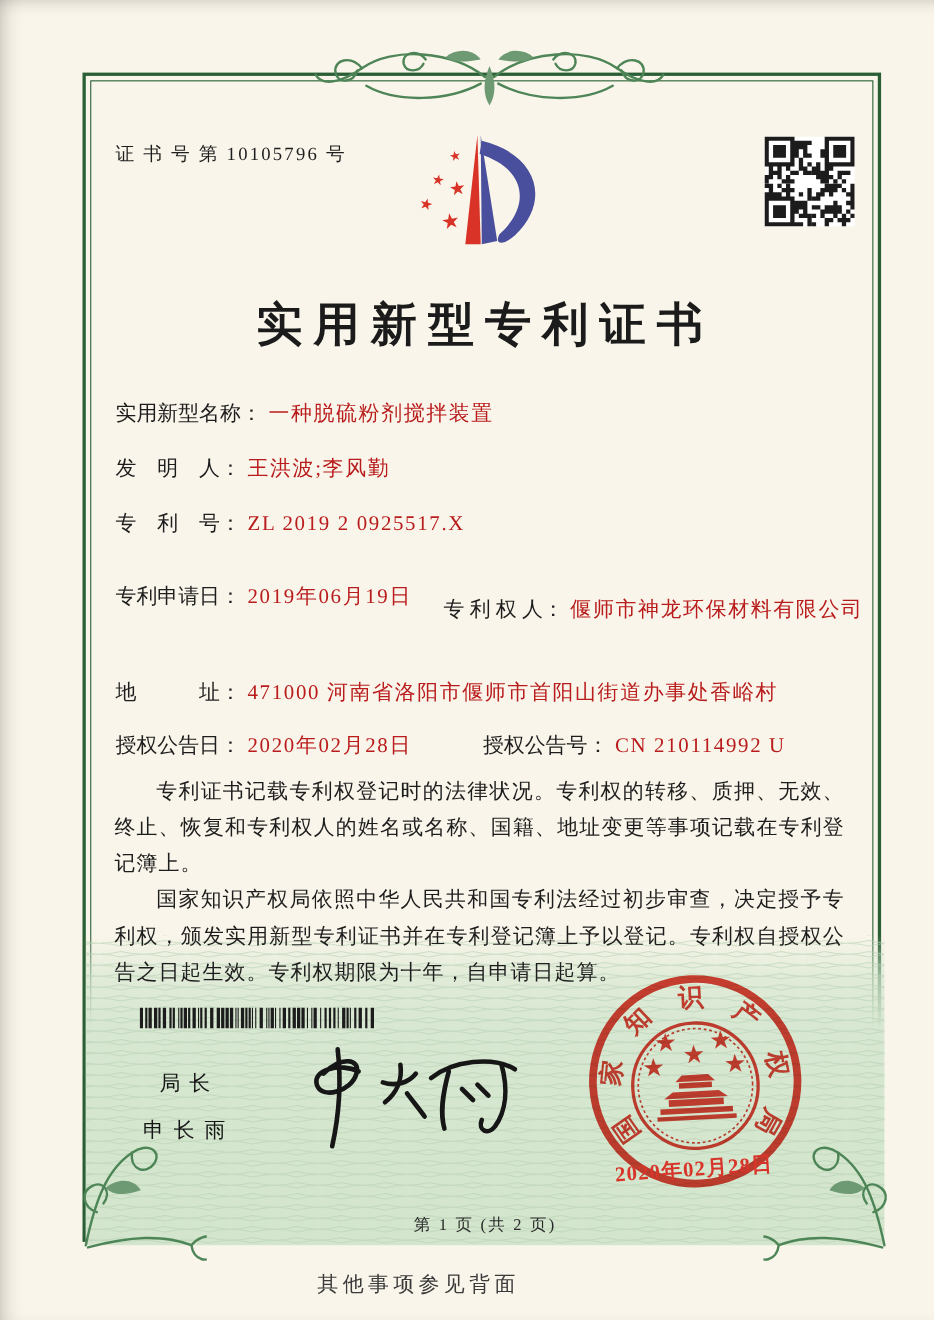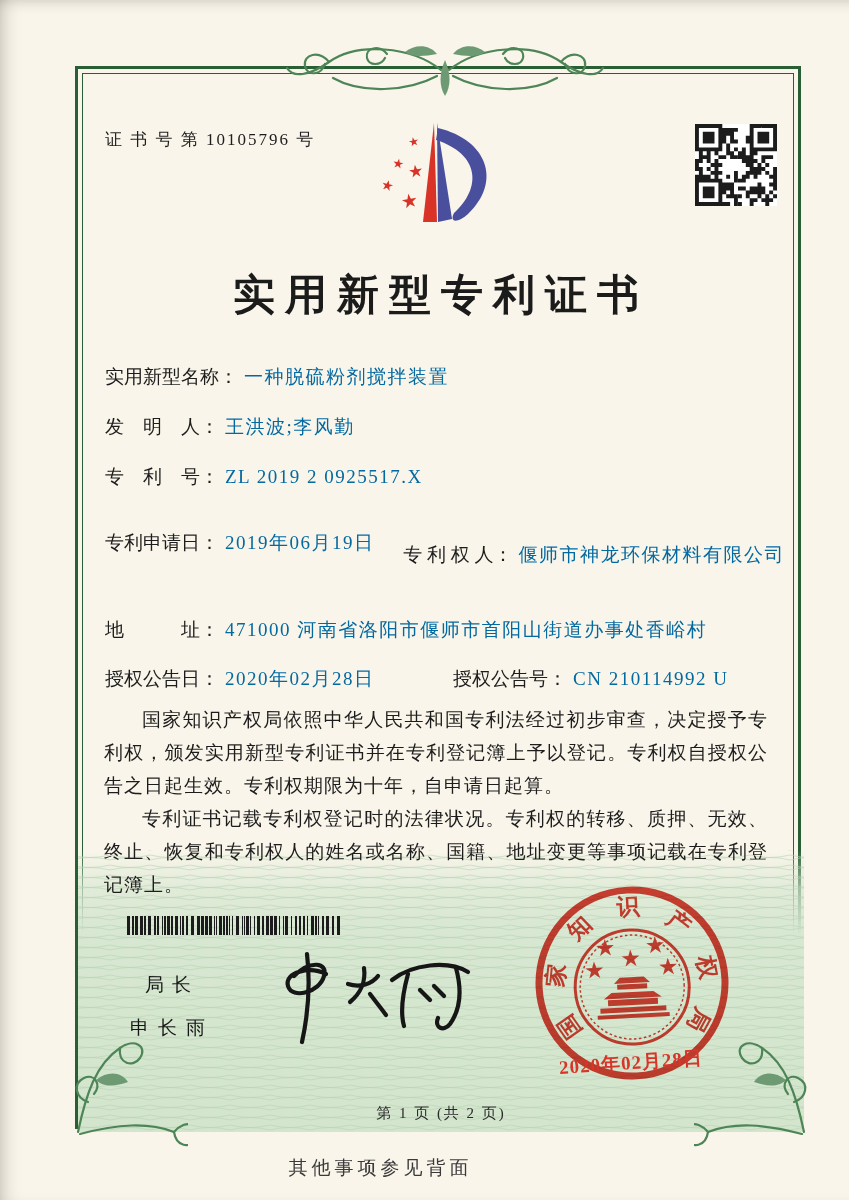--- a/index.html
+++ b/index.html
@@ -15,22 +15,22 @@
   .border-inner{position:absolute;left:4px;top:4px;right:4px;bottom:4px;
     border:1px solid #2a5f36;}
   .green-band{position:absolute;left:78px;top:850px;width:726px;height:282px;
     background:linear-gradient(180deg, rgba(214,231,208,0) 0%, rgba(214,231,208,.7) 14%, #d7e7d1 30%, #d3e5cd 100%);}
   .green-band svg{position:absolute;left:0;top:0;}
   .cert-no{position:absolute;left:105px;top:128px;font-size:17px;letter-spacing:2px;color:#1e1e1e;}
   .title{position:absolute;left:75px;top:250px;width:732px;text-align:center;
     font-size:42px;font-weight:600;letter-spacing:10px;color:#1b1b1b;margin-top:17px;}
   .field-row{position:absolute;left:105px;width:680px;font-size:19px;line-height:29px;white-space:nowrap;}
   .field-row .flabel{color:#1d1d1d;}
-  .field-row .fvalue{color:#0369a1;letter-spacing:1.5px;margin-left:6px;}
-  .second-pair{position:absolute;left:348px;top:0;text-align:center;}
+  .field-row .fvalue{color:#b91c1c;letter-spacing:1.5px;margin-left:6px;}
+  .second-pair{position:absolute;left:334px;top:0;text-align:center;}
   .paragraphs{position:absolute;left:104px;top:703px;width:664px;font-size:19px;
     line-height:33px;letter-spacing:1px;text-align:justify;color:#1d1d1d;}
   .paragraphs p{margin:0;text-indent:2em;}
   .barcode{position:absolute;left:127px;top:916px;}
   .issuer{position:absolute;left:130px;top:972px;font-size:19px;letter-spacing:8px;color:#161616;text-align:center;}
   .issuer .iname{margin-top:17px;letter-spacing:9px;}
   .signature{position:absolute;left:252px;top:946px;}
   .seal{position:absolute;left:528px;top:884px;mix-blend-mode:multiply;opacity:.95;}
   .seal text{fill:#df382c;font-size:23px;font-weight:700;text-anchor:middle;dominant-baseline:middle;
     font-family:"Liberation Serif","DejaVu Serif",serif;}
@@ -143,22 +143,22 @@
     <span class="flabel">地　　　址：</span><span class="fvalue">471000 河南省洛阳市偃师市首阳山街道办事处香峪村</span>
   </div>
   <div class="field-row" style="top:664px;">
     <span class="flabel">授权公告日：</span><span class="fvalue">2020年02月28日</span>
     <span class="second-pair">
       <span class="flabel">授权公告号：</span><span class="fvalue">CN 210114992 U</span>
     </span>
   </div>
 
   <div class="paragraphs">
+    <p>专利证书记载专利权登记时的法律状况。专利权的转移、质押、无效、终止、恢复和专利权人的姓名或名称、国籍、地址变更等事项记载在专利登记簿上。</p>
     <p>国家知识产权局依照中华人民共和国专利法经过初步审查，决定授予专利权，颁发实用新型专利证书并在专利登记簿上予以登记。专利权自授权公告之日起生效。专利权期限为十年，自申请日起算。</p>
-    <p>专利证书记载专利权登记时的法律状况。专利权的转移、质押、无效、终止、恢复和专利权人的姓名或名称、国籍、地址变更等事项记载在专利登记簿上。</p>
   </div>
 
   <svg class="barcode" width="218" height="19" viewBox="0 0 218 19">
     <path id="barcode-bars" fill="#1c1c1c" d="M0 0h3v19h-3zM5 0h2v19h-2zM8 0h3v19h-3zM13 0h3v19h-3zM17 0h2v19h-2zM21 0h3v19h-3zM27 0h2v19h-2zM30 0h2v19h-2zM35 0h1v19h-1zM37 0h2v19h-2zM40 0h3v19h-3zM44 0h2v19h-2zM48 0h3v19h-3zM53 0h1v19h-1zM55 0h2v19h-2zM59 0h2v19h-2zM64 0h3v19h-3zM70 0h3v19h-3zM74 0h3v19h-3zM78 0h3v19h-3zM82 0h3v19h-3zM87 0h1v19h-1zM89 0h1v19h-1zM92 0h3v19h-3zM96 0h2v19h-2zM99 0h2v19h-2zM102 0h1v19h-1zM105 0h1v19h-1zM109 0h3v19h-3zM115 0h1v19h-1zM117 0h1v19h-1zM119 0h3v19h-3zM123 0h1v19h-1zM127 0h1v19h-1zM130 0h3v19h-3zM135 0h2v19h-2zM139 0h3v19h-3zM143 0h3v19h-3zM147 0h3v19h-3zM152 0h1v19h-1zM156 0h1v19h-1zM158 0h3v19h-3zM164 0h1v19h-1zM168 0h2v19h-2zM172 0h2v19h-2zM176 0h2v19h-2zM180 0h1v19h-1zM184 0h3v19h-3zM188 0h2v19h-2zM191 0h1v19h-1zM195 0h2v19h-2zM199 0h3v19h-3zM205 0h2v19h-2zM210 0h3v19h-3z"></path>
   </svg>
 
   <div class="issuer">
     <div>局长</div>
     <div class="iname">申长雨</div>
   </div>

